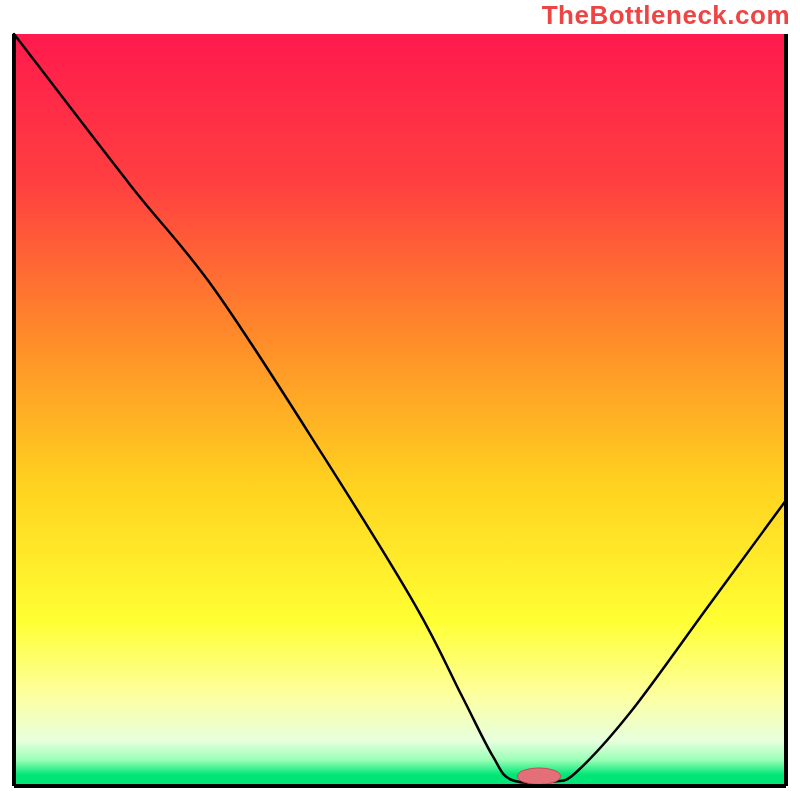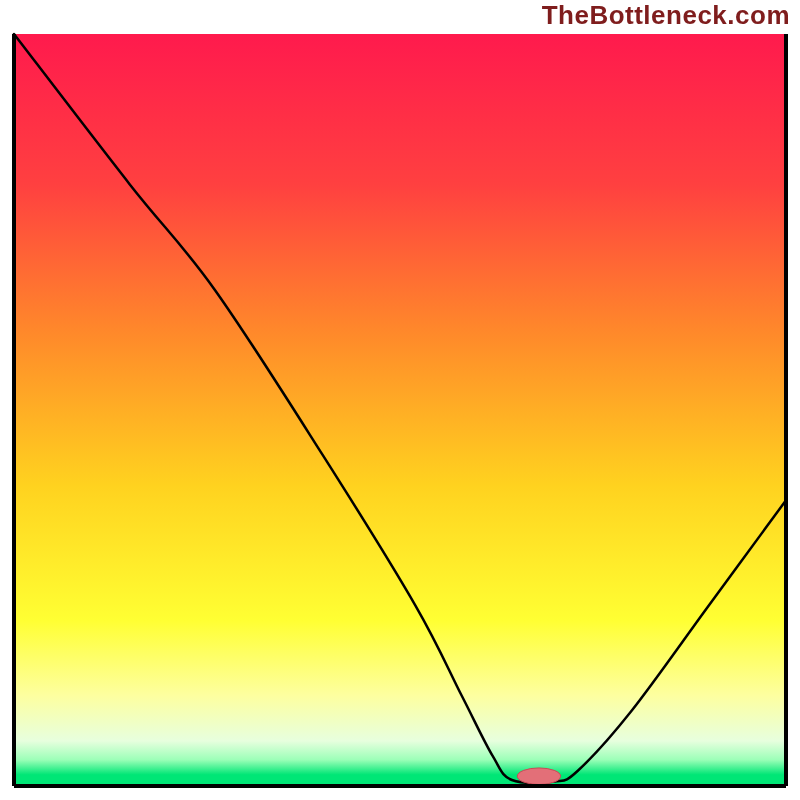--- a/index.html
+++ b/index.html
@@ -15,21 +15,21 @@
     width: 800px;
     height: 800px;
   }
   .watermark {
     position: absolute;
     top: 0;
     right: 10px;
     font-family: Arial, Helvetica, sans-serif;
     font-size: 26px;
     font-weight: bold;
-    color: #7f1d1d;
+    color: #ef4444;
     letter-spacing: 0.5px;
     margin-left: 15px;
   }
   svg.plot {
     position: absolute;
     left: 10px;
     top: 30px;
     width: 780px;
     height: 760px;
     display: block;

